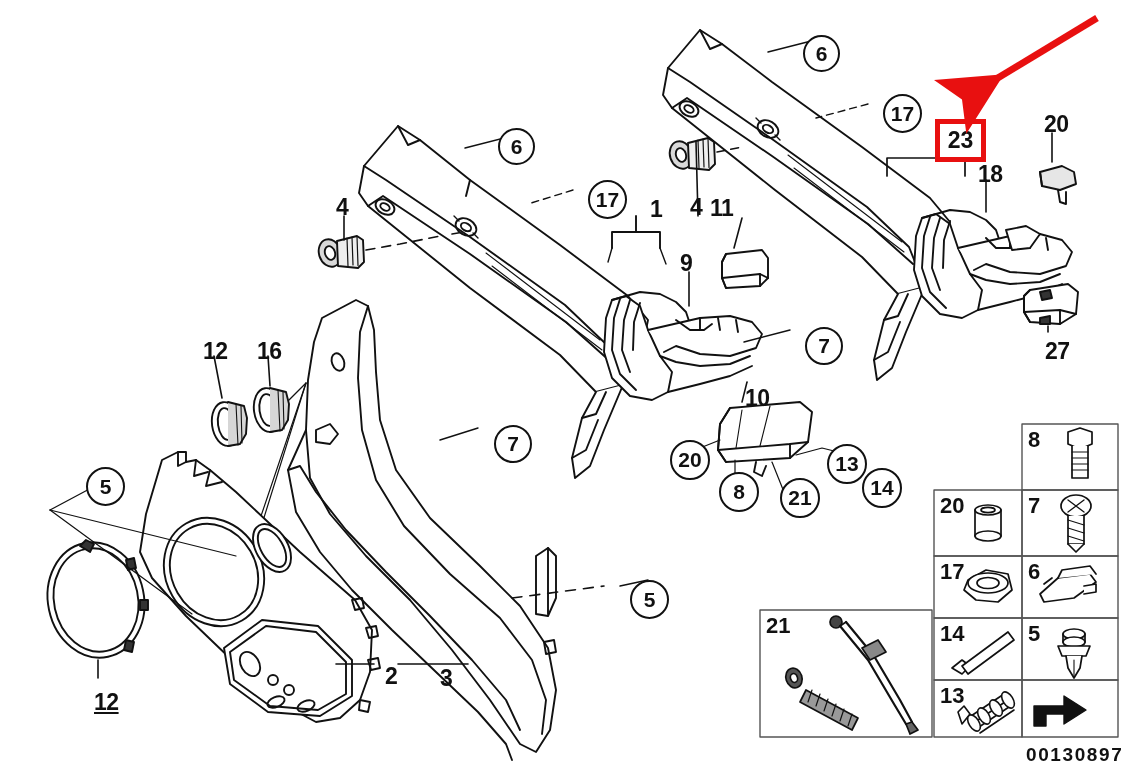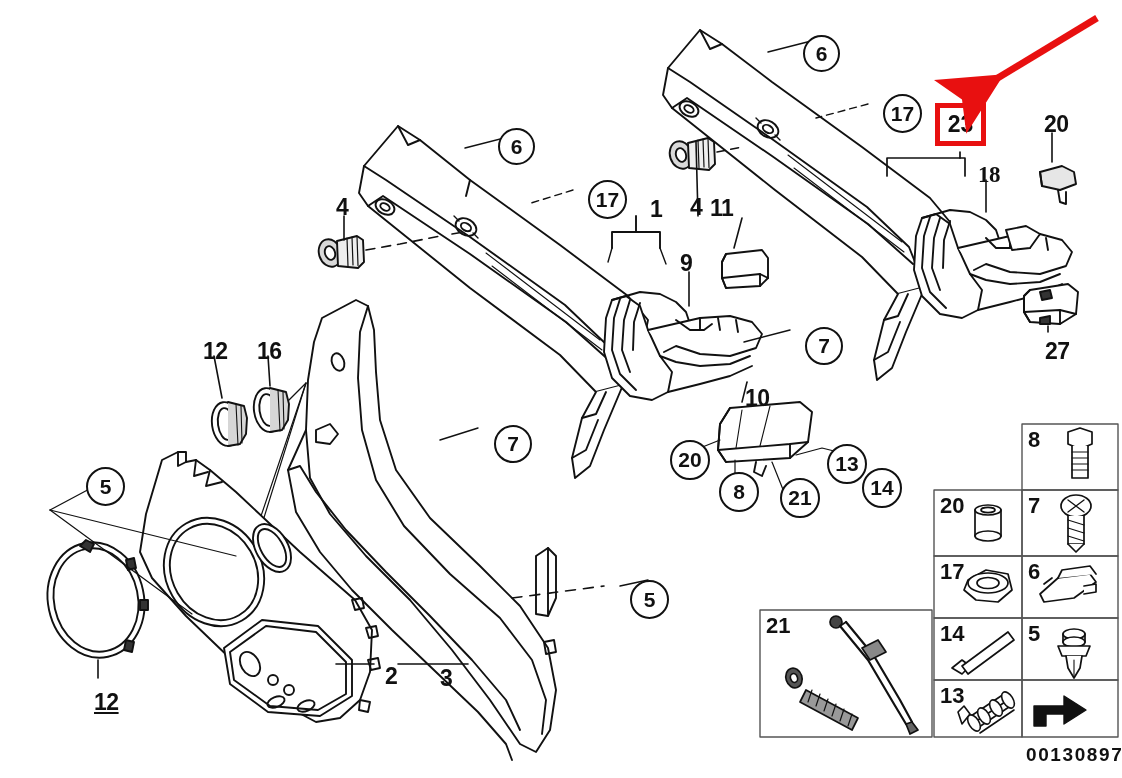--- a/index.html
+++ b/index.html
@@ -8,21 +8,21 @@
   #stage{position:relative;width:1122px;height:778px;background:#fff;}
   #art{position:absolute;left:0;top:0;width:1122px;height:778px;}
   .lbl{position:absolute;font-weight:bold;font-size:23px;line-height:1;
        color:#111;letter-spacing:-0.5px;}
   .callout{position:absolute;display:flex;align-items:center;justify-content:center;
        border:2.2px solid #111;border-radius:50%;background:#fff;
        font-weight:bold;font-size:21px;color:#111;box-sizing:border-box;}
   .legnum{position:absolute;font-weight:bold;font-size:22px;line-height:1;color:#111;}
   .redbox{position:absolute;border:5px solid #e81010;background:#fff;box-sizing:border-box;
        display:flex;align-items:center;justify-content:center;
-       font-weight:bold;font-size:23px;color:#111;}
+       font-weight:bold;font-size:23px;color:#111;margin-top:16px;}
   #diagid{position:absolute;font-weight:bold;font-size:19px;letter-spacing:1.6px;color:#111;}
 </style>
 </head>
 <body>
 
 <div id="stage">
 
   <svg id="art" viewBox="0 0 1122 778">
     <g fill="none" stroke="#111" stroke-width="1.9" stroke-linejoin="round" stroke-linecap="round">
 
@@ -409,21 +409,21 @@
       </div>
     </div>
   <div id="labelLayer">
       <div class="lbl" style="left: 336px; top: 196px;">4</div>
       <div class="lbl" style="left: 690px; top: 196px;">4</div>
       <div class="lbl" style="left: 650px; top: 198px;">1</div>
       <div class="lbl" style="left: 710px; top: 197px;">11</div>
       <div class="lbl" style="left: 680px; top: 252px;">9</div>
       <div class="lbl" style="left: 745px; top: 387px;">10</div>
       <div class="lbl" style="left: 1044px; top: 113px;">20</div>
-      <div class="lbl" style="left: 978px; top: 163px; font-family: Liberation Serif, serif;">18</div>
+      <div class="lbl" style="left: 978px; top: 163px;">18</div>
       <div class="lbl" style="left: 1045px; top: 340px;">27</div>
       <div class="lbl" style="left: 203px; top: 340px;">12</div>
       <div class="lbl" style="left: 257px; top: 340px; text-align: right;">16</div>
       <div class="lbl" style="left: 94px; top: 691px; text-decoration: underline;">12</div>
       <div class="lbl" style="left: 385px; top: 665px;">2</div>
       <div class="lbl" style="left: 440px; top: 667px;">3</div>
     </div>
   <div id="legendNumLayer">
       <div class="legnum" style="left: 1028px; top: 429px;">8</div>
       <div class="legnum" style="left: 940px; top: 495px;">20</div>

